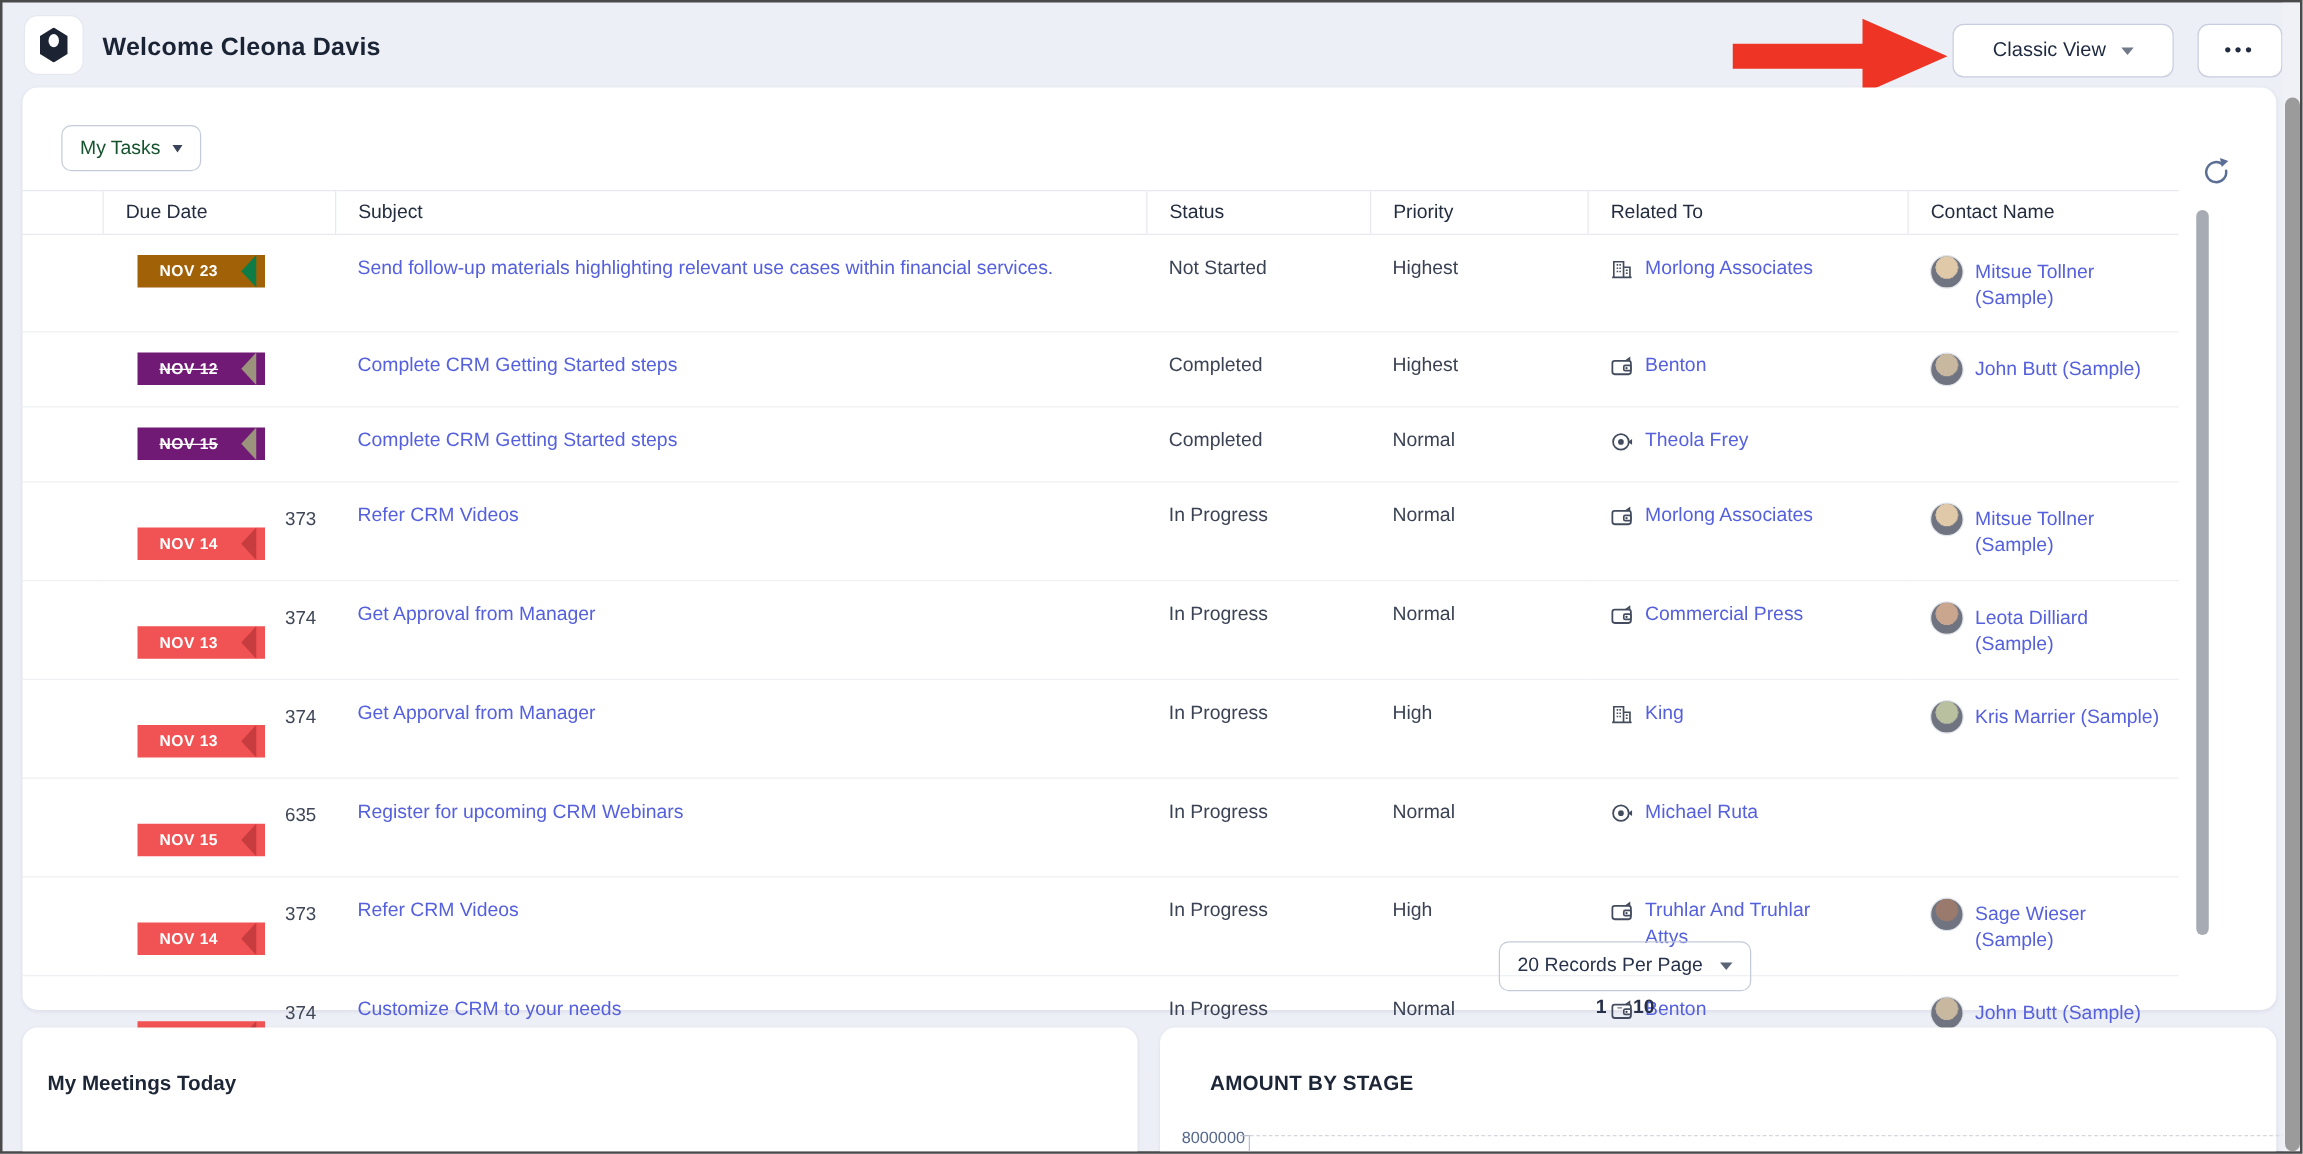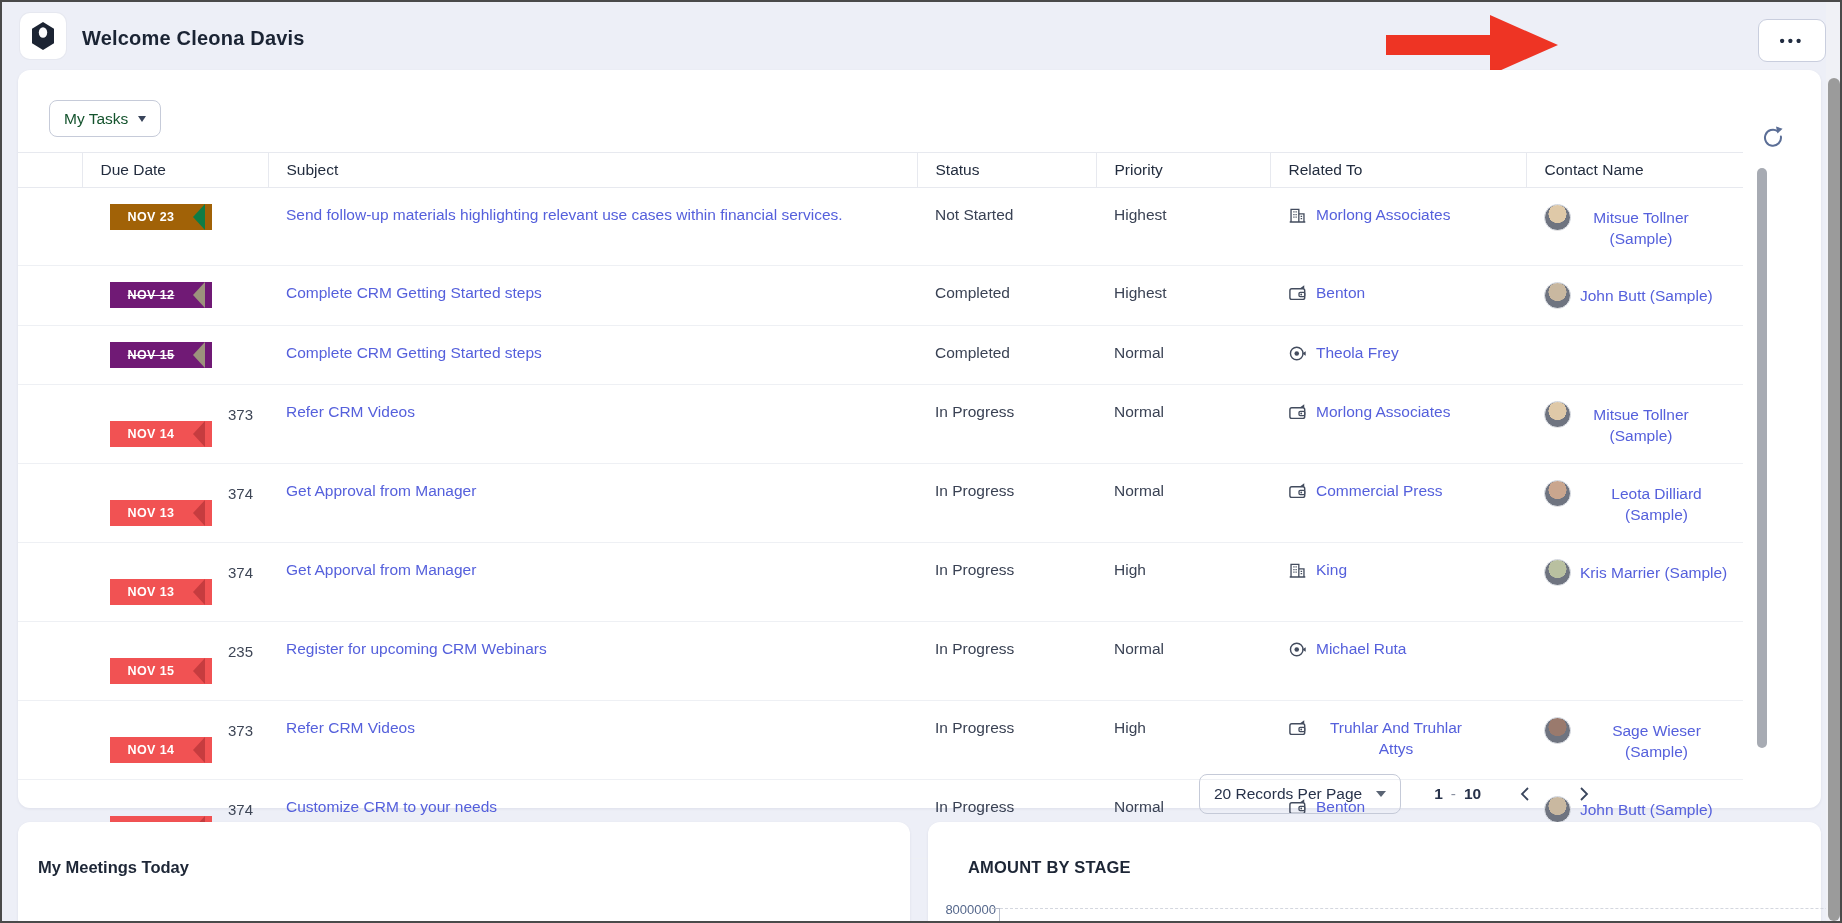--- a/index.html
+++ b/index.html
@@ -77,33 +77,33 @@
     text-align:center; padding-right:20px; flex-shrink:0;
   }
   .badge::after { content:""; position:absolute; right:7px; top:0;
     border-top:13px solid transparent; border-bottom:13px solid transparent;
     border-right:12px solid #000; }
   .badge-green { background:#a16207; } .badge-green::after { border-right-color:#0e7c46; }
   .badge-tan { background:#701a75; } .badge-tan::after { border-right-color:#9c937c; }
   .badge-red { background:#f15253;margin-top:20px; } .badge-red::after { border-right-color:#c63c3f; }
   .badge.strike span { text-decoration:line-through; }
 
-  .rel-wrap, .contact-wrap { display:flex; gap:9px; align-items:flex-start;text-align:center; }
+  .rel-wrap, .contact-wrap { display:flex; gap:9px; align-items:flex-start; }
   .rel-icon { flex-shrink:0; margin-top:2px; }
   .avatar {
     width:27px; height:27px; border-radius:50%; flex-shrink:0; border:1px solid #e1e4ea;
     background: radial-gradient(circle at 50% 36%, var(--tone,#d8c7ae) 0 44%, #6f7480 45% 100%);
   }
 
   
   .table-scroll { position:absolute; left:1739px; top:98px; width:10px; height:580px;
     background:#a7abb3; border-radius:6px; }
 
   
-  .pagination { position:absolute; left:1181px; top:704px; display:flex; align-items:center; gap:33px; }
+  .pagination { position:absolute; left:1181px; top:683px; display:flex; align-items:center; gap:4px;flex-direction:column; }
   .records-box { height:40px; padding:0 14px; border:1px solid #c5cad8; border-radius:8px;
     display:flex; align-items:center; gap:14px; font-size:15.5px; color:#27324a; cursor:pointer; }
   .records-box .caret { border-top-color:#5a6474; }
   .range { display:flex; gap:8px; font-size:15.5px; color:#27324a; font-weight:600; align-items:center; }
   .range .dash { color:#8a90a0; font-weight:normal; }
   .pg-btn { width:24px; height:24px; display:flex; align-items:center; justify-content:center; cursor:pointer; }
 
   
   .meetings-card { left:16px; top:820px; width:892px; height:160px; }
   .chart-card { left:926px; top:820px; width:893px; height:160px; }
@@ -133,20 +133,24 @@
     </svg>
   </div>
   <div class="welcome">Welcome Cleona Davis</div>
 
   <div class="red-arrow">
     <svg width="176" height="70" viewBox="0 0 176 70">
       <polygon points="0,25 104,25 104,5 172,35 104,65 104,45 0,45" fill="#ee3424"></polygon>
     </svg>
   </div>
 
+  <div class="btn classic-view">
+    <span>Classic View</span>
+    <span class="caret"></span>
+  </div>
   <div class="btn more-btn">
     <span>•••</span>
   </div>
 
   <div class="card tasks-card">
 
     <div class="mytasks-btn">
       <span>My Tasks</span>
       <span class="caret"></span>
     </div>
@@ -380,21 +384,21 @@
         <span class="avatar" style="--tone: #b9c0a0;"></span>
         <a class="lnk contact-lnk">Kris Marrier (Sample)</a>
       </div>
     </td>
   </tr>
           <tr class="task-row">
     <td class="col-check"></td>
     <td class="col-due">
       <div class="due-wrap">
         <span class="badge badge-red"><span>NOV 15</span></span>
-        <span class="task-num">235</span>
+        <span class="task-num">635</span>
       </div>
     </td>
     <td class="col-subject">
       <a class="lnk subject-lnk">Register for upcoming CRM Webinars</a>
     </td>
     <td class="col-status">In Progress</td>
     <td class="col-priority">Normal</td>
     <td class="col-related">
       <div class="rel-wrap">
 

